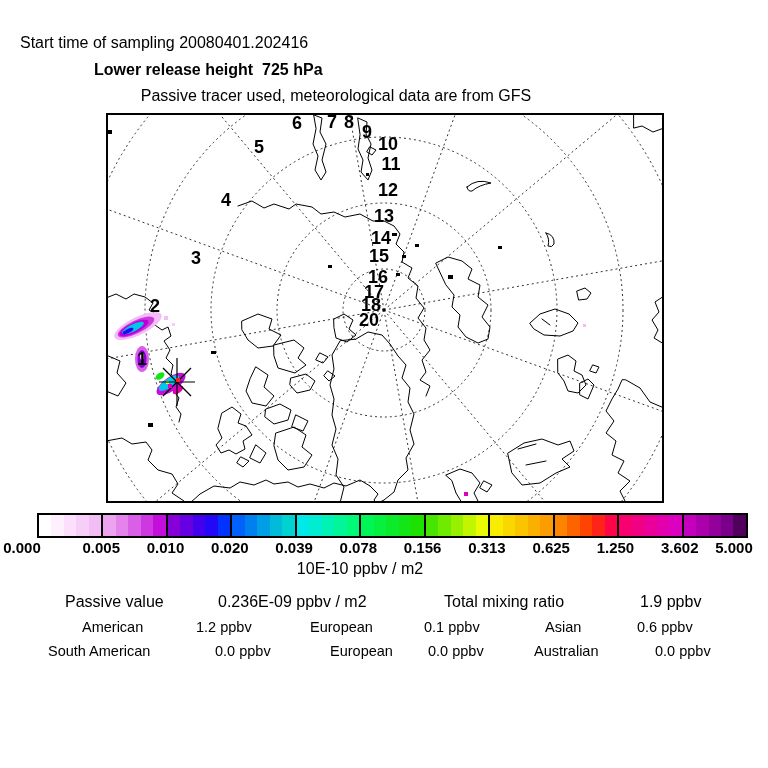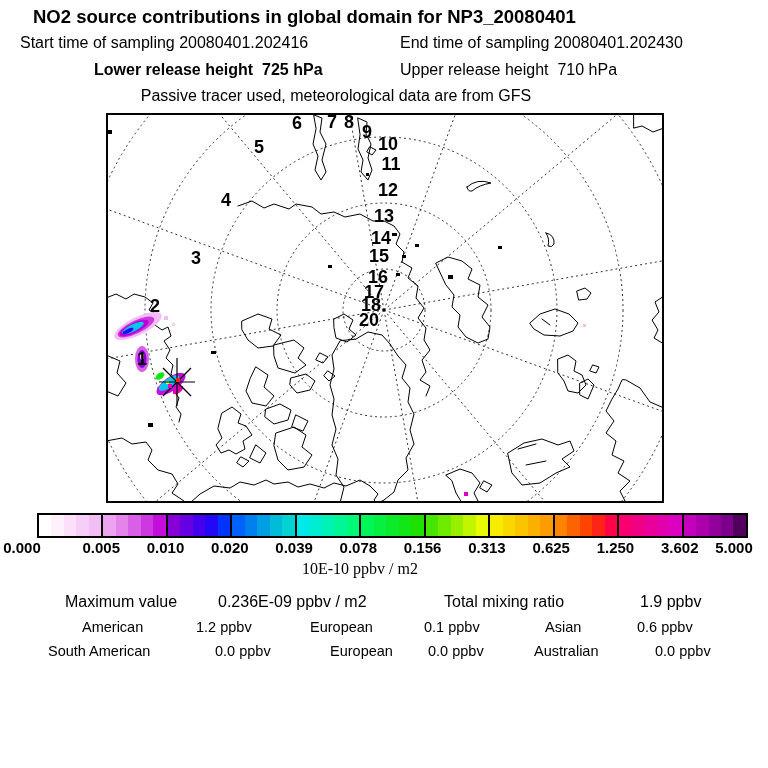--- a/index.html
+++ b/index.html
@@ -17,34 +17,31 @@
   .grid{fill:none;stroke:#000;stroke-width:0.8;stroke-dasharray:2 3;}
   .traj{font:bold 18px "Liberation Sans","DejaVu Sans",sans-serif;text-anchor:middle;fill:#000;}
   .mk{stroke:#000;stroke-width:1.2;}
   .cbar{position:absolute;left:37px;top:513px;width:707px;height:21px;border:2px solid #000;}
   #cbcells{display:flex;width:100%;height:100%;}
   .cb-seg{flex:1;display:flex;border-left:2px solid #000;}
   .cb-seg:first-child{border-left:none;}
   .cb-cell{flex:1;}
   #cbticks{position:absolute;left:0;top:539px;width:768px;height:20px;}
   .cb-tick{position:absolute;top:0;transform:translateX(-50%);font-size:15px;font-weight:bold;white-space:pre;}
-  .cbunit{left:0;top:560px;width:720px;text-align:center;font-size:16px;font-family:Liberation Serif, serif;}
+  .cbunit{left:0;top:560px;width:720px;text-align:center;font-size:16px;}
   .s1{font-size:16px;} .s2{font-size:14.5px;}
   .r1{top:593px;} .r2{top:619px;} .r3{top:643px;}
 </style>
 </head>
 <body>
 
 <div class="canvas">
 
-  <div class="abs title">NO2 source contributions in global domain for NP3_20080401</div>
   <div class="abs hline l2a">Start time of sampling 20080401.202416</div>
-  <div class="abs hline l2b">End time of sampling 20080401.202430</div>
   <div class="abs hline l3a">Lower release height  725 hPa</div>
-  <div class="abs hline l3b">Upper release height  710 hPa</div>
   <div class="abs hline l4">Passive tracer used, meteorological data are from GFS</div>
 
   <svg id="map" width="558" height="390" viewBox="0 0 558 390">
     <defs>
       <clipPath id="mapclip">
           <rect x="1" y="1" width="556" height="388"></rect>
         </clipPath>
     </defs>
 
     <g id="graticule" clip-path="url(#mapclip)">
@@ -272,21 +269,21 @@
       <span class="cb-tick" style="left: 422.636px;">0.156</span>
       <span class="cb-tick" style="left: 486.909px;">0.313</span>
       <span class="cb-tick" style="left: 551.182px;">0.625</span>
       <span class="cb-tick" style="left: 615.455px;">1.250</span>
       <span class="cb-tick" style="left: 679.727px;">3.602</span>
       <span class="cb-tick" style="left: 734px;">5.000</span>
     </div>
   <div class="abs cbunit">10E-10 ppbv / m2</div>
 
   <div>
-    <span class="abs s1 r1" style="left:65px">Maximum value</span>
+    <span class="abs s1 r1" style="left:65px">Passive value</span>
     <span class="abs s1 r1" style="left:218px">0.236E-09 ppbv / m2</span>
     <span class="abs s1 r1" style="left:444px">Total mixing ratio</span>
     <span class="abs s1 r1" style="left:640px">1.9 ppbv</span>
 
     <span class="abs s2 r2" style="left:82px">American</span>
     <span class="abs s2 r2" style="left:196px">1.2 ppbv</span>
     <span class="abs s2 r2" style="left:310px">European</span>
     <span class="abs s2 r2" style="left:424px">0.1 ppbv</span>
     <span class="abs s2 r2" style="left:545px">Asian</span>
     <span class="abs s2 r2" style="left:637px">0.6 ppbv</span>

